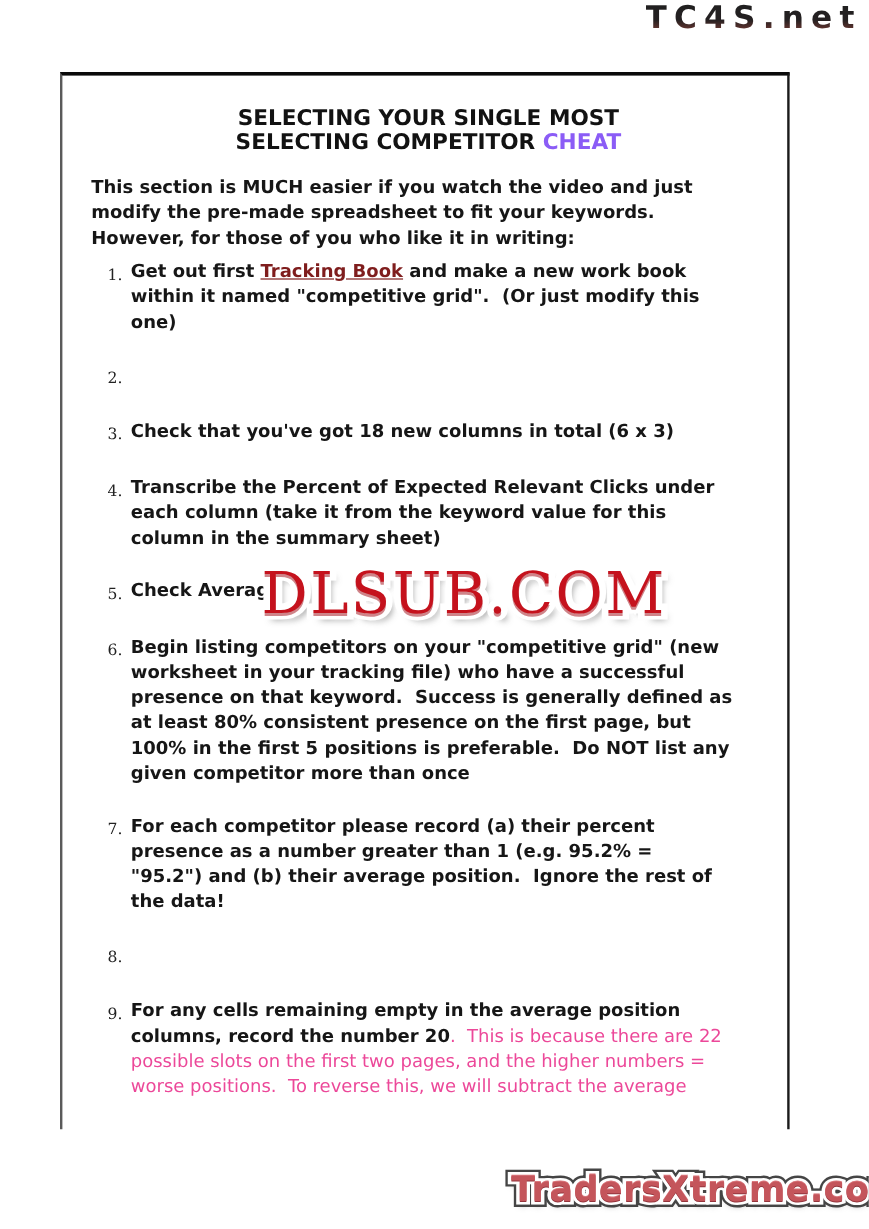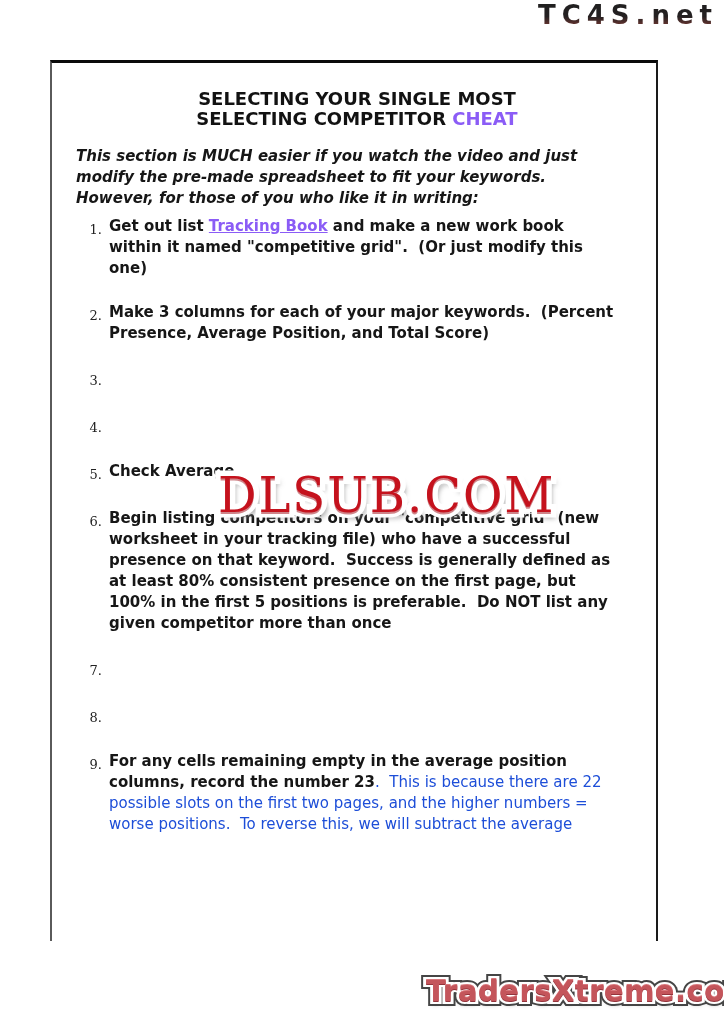--- a/index.html
+++ b/index.html
@@ -33,37 +33,37 @@
   }
 
   .title {
     text-align:center; font-weight:bold; font-size:18px; line-height:20px;
     color:#121212; margin-bottom:17px; white-space:pre;
   }
   .title .hl { color:#8b5cf6; }
 
   .intro {
     font-weight:bold; font-size:15px; line-height:21px; color:#161616;
-    white-space:pre; margin-bottom:7px;font-style:italic;
+    white-space:pre; margin-bottom:7px;
   }
 
   .olist { margin-left:0; }
   .li { display:flex; margin-bottom:23px; }
   .li:last-child { margin-bottom:0; }
   .num {
     font-family:"DejaVu Serif", serif; font-weight:normal; font-size:13px;
     color:#222; width:33px; min-width:33px; text-align:right; padding-right:7px;
     padding-top:3px; line-height:21px;
   }
   .litext {
     font-weight:bold; font-size:15px; line-height:21px; color:#161616;
     white-space:pre;
   }
-  .litext .reg { font-weight:normal; color:#1d4ed8; }
-  a.link { color:#8b5cf6; font-weight:bold; text-decoration:underline; cursor:pointer; }
+  .litext .reg { font-weight:normal; color:#ec4899; }
+  a.link { color:#7f1d1d; font-weight:bold; text-decoration:underline; cursor:pointer; }
 
   
   .dlsub {
     position:absolute; left:218px; top:471px;
     font-family:"DejaVu Serif", serif; font-weight:normal; font-size:48px;
     letter-spacing:2px; white-space:nowrap; line-height:1;
   }
   .dlsub .back {
     position:absolute; left:0; top:0; color:#ffffff;
     -webkit-text-stroke:11px #ffffff;
@@ -100,66 +100,72 @@
   <div class="title"><span>SELECTING YOUR SINGLE MOST</span><br><span>SELECTING COMPETITOR </span><span class="hl">CHEAT</span></div>
 
   <div class="intro">This section is MUCH easier if you watch the video and just
 modify the pre-made spreadsheet to fit your keywords.
 However, for those of you who like it in writing:</div>
 
   <div class="olist">
 
     <div class="li">
       <span class="num">1.</span>
-      <div class="litext"><span>Get out list </span><a class="link">Tracking Book</a><span> and make a new work book
+      <div class="litext"><span>Get out first </span><a class="link">Tracking Book</a><span> and make a new work book
 within it named "competitive grid".  (Or just modify this
 one)</span></div>
     </div>
 
     <div class="li">
       <span class="num">2.</span>
-      <div class="litext">Make 3 columns for each of your major keywords.  (Percent
-Presence, Average Position, and Total Score)</div>
     </div>
 
     <div class="li">
       <span class="num">3.</span>
+      <div class="litext">Check that you've got 18 new columns in total (6 x 3)</div>
     </div>
 
     <div class="li">
       <span class="num">4.</span>
+      <div class="litext">Transcribe the Percent of Expected Relevant Clicks under
+each column (take it from the keyword value for this
+column in the summary sheet)</div>
     </div>
 
     <div class="li">
       <span class="num">5.</span>
       <div class="litext">Check Average</div>
     </div>
 
     <div class="li">
       <span class="num">6.</span>
       <div class="litext">Begin listing competitors on your "competitive grid" (new
 worksheet in your tracking file) who have a successful
 presence on that keyword.  Success is generally defined as
 at least 80% consistent presence on the first page, but
 100% in the first 5 positions is preferable.  Do NOT list any
 given competitor more than once</div>
     </div>
 
     <div class="li">
       <span class="num">7.</span>
+      <div class="litext">For each competitor please record (a) their percent
+presence as a number greater than 1 (e.g. 95.2% =
+"95.2") and (b) their average position.  Ignore the rest of
+the data!</div>
     </div>
 
     <div class="li">
       <span class="num">8.</span>
     </div>
 
     <div class="li">
       <span class="num">9.</span>
       <div class="litext"><span>For any cells remaining empty in the average position
-columns, record the number 23</span><span class="reg">.  This is because there are 22
+columns, record the number 20</span><span class="reg">.  This is because there are 22
 possible slots on the first two pages, and the higher numbers =
 worse positions.  To reverse this, we will subtract the average</span></div>
     </div>
 
   </div>
 </div>
 
 <div class="dlsub">
   <span class="back">DLSUB.COM</span>
   <span class="front">DLSUB.COM</span>

